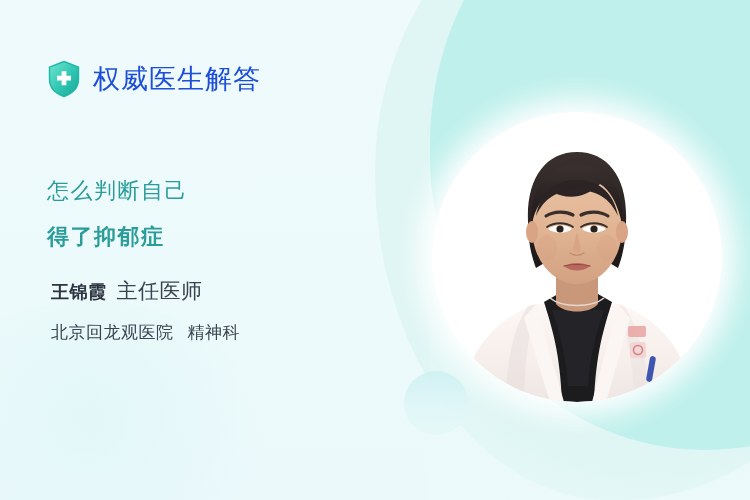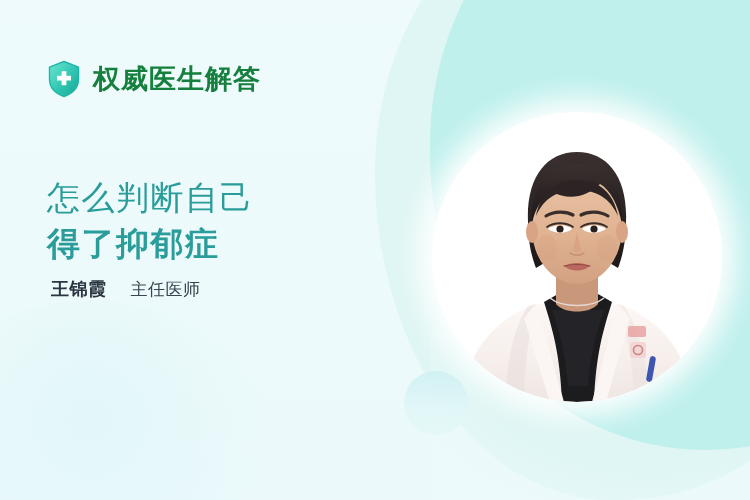--- a/index.html
+++ b/index.html
@@ -111,33 +111,33 @@
     position: absolute;
     top: 60px;
     left: 0;
     display: flex;
     align-items: center;
     gap: 12px;
   }
   .brand-icon { width: 34px; height: 38px; display: block; }
   .brand-text {
     font-size: 27px;
-    font-weight: bold;
+    font-weight: normal;
     letter-spacing: 1px;
-    color: #15803d;
+    color: #1d4ed8;
     line-height: 1;
     white-space: nowrap;
   }
 
   .title {
     position: absolute;
     top: 153px;
     left: 0;
     color: #2A9D9A;
-    font-size: 33px;
+    font-size: 22px;
     font-weight: normal;
     letter-spacing: 1.5px;
     line-height: 46px;
     white-space: nowrap;
   }
   .title .line2 { display: block; font-weight: bold; }
 
   .doctor {
     position: absolute;
     top: 277px;
@@ -148,25 +148,25 @@
     align-items: baseline;
     white-space: nowrap;
   }
   .doctor-name {
     font-size: 18px;
     font-weight: bold;
     color: #2B3440;
     letter-spacing: .5px;
   }
   .doctor-rank {
-    font-size: 17px;
+    font-size: 21px;
     font-weight: normal;
     color: #3A4450;
     letter-spacing: .5px;
-    margin-left: 24px;
+    margin-left: 10px;
   }
   .doctor-row2 {
     margin-top: 16px;
     display: flex;
     align-items: baseline;
     white-space: nowrap;
   }
   .doctor-hospital, .doctor-dept {
     font-size: 17px;
     color: #3A4450;
@@ -289,16 +289,20 @@
     <h1 class="title">
       <span class="line1">怎么判断自己</span>
       <span class="line2">得了抑郁症</span>
     </h1>
 
     <div class="doctor">
       <div class="doctor-row">
         <span class="doctor-name">王锦霞</span>
         <span class="doctor-rank">主任医师</span>
       </div>
+      <div class="doctor-row2">
+        <span class="doctor-hospital">北京回龙观医院</span>
+        <span class="doctor-dept">精神科</span>
+      </div>
     </div>
 
   </div>
 </div>
 
 </body></html>

